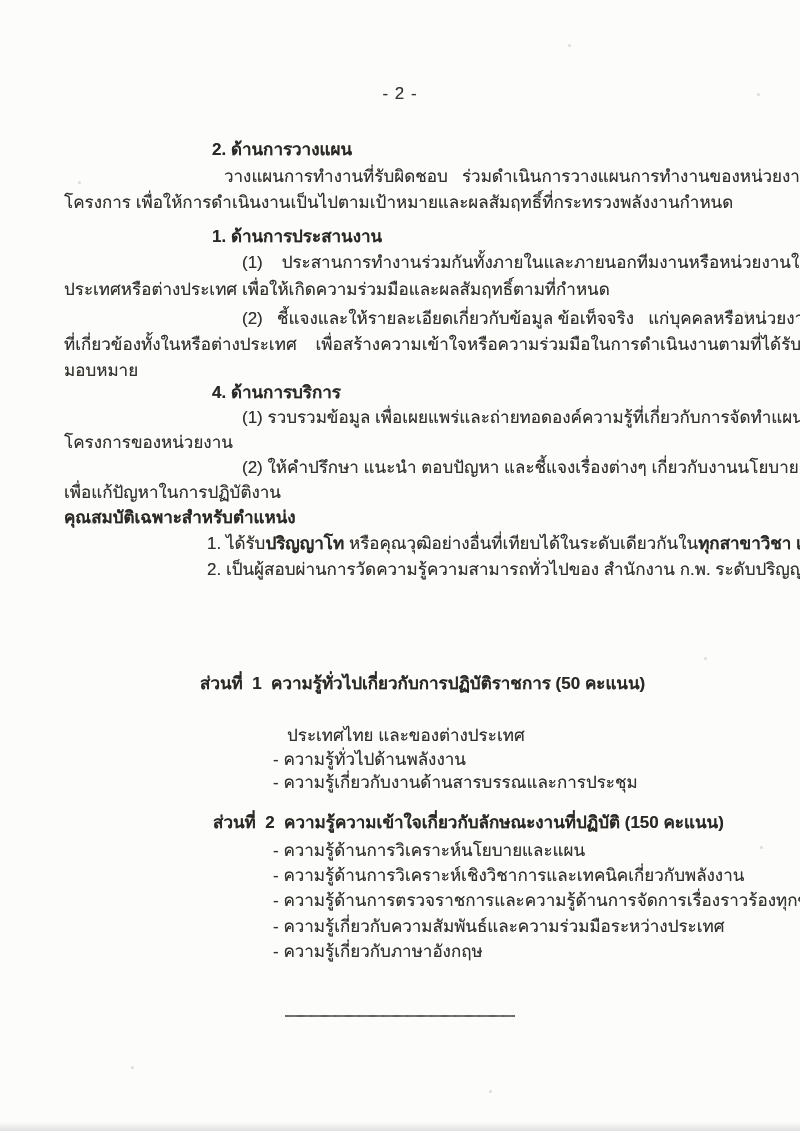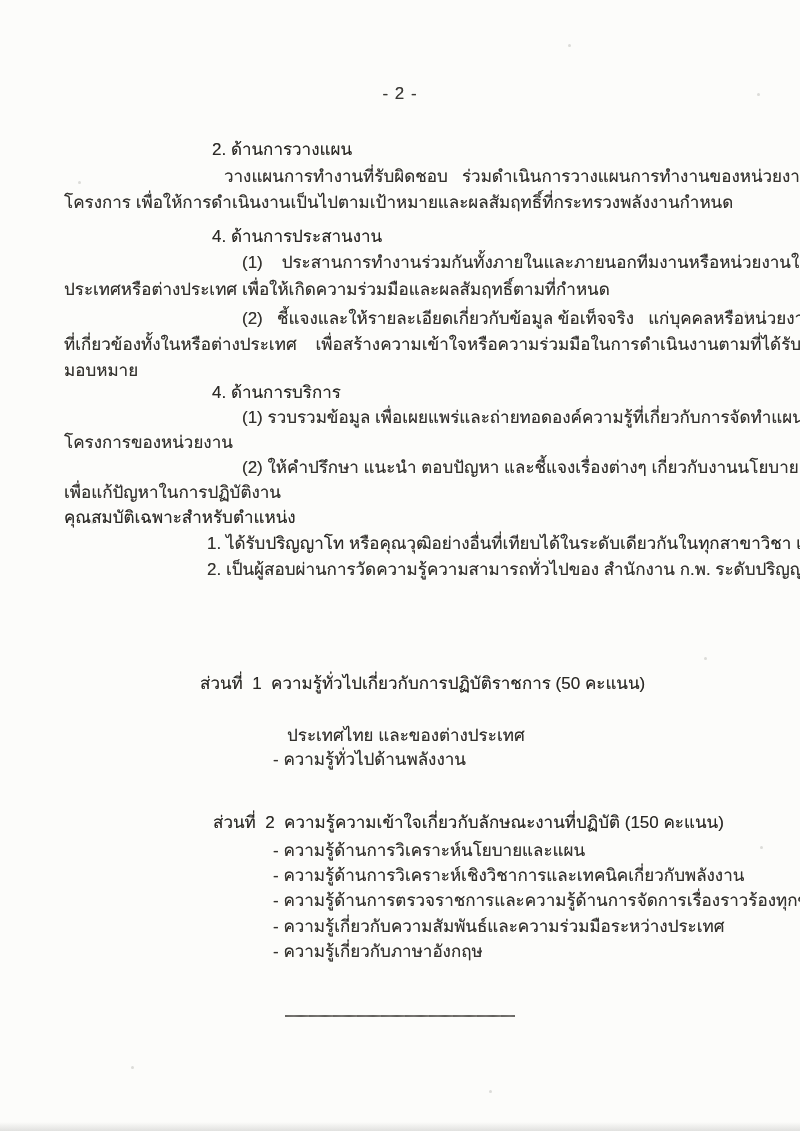--- a/index.html
+++ b/index.html
@@ -17,21 +17,21 @@
     font-family: "Liberation Sans", "DejaVu Sans", sans-serif;
     font-size: 17px;
     color: #33312d;
     text-shadow: 0 0 0.5px rgba(51,49,45,0.55);
   }
   .abs {
     position: absolute;
     white-space: pre;
     line-height: 22px;
   }
-  .bold { font-weight: 400; color: #2b2925; }
+  .bold { font-weight: 700; color: #2b2925; }
   .pagenum {
     position: absolute;
     top: 84px;
     left: 0;
     width: 100%;
     text-align: center;
     letter-spacing: 1px;
     color: #3a3834;
   }
   .divider {
@@ -65,41 +65,42 @@
 <body>
 
 <div class="page">
 
   <div class="pagenum">- 2 -</div>
 
   <div class="abs bold" style="top:139px;left:212px">2. ด้านการวางแผน</div>
   <div class="abs" style="top:166px;left:224px">วางแผนการทำงานที่รับผิดชอบ   ร่วมดำเนินการวางแผนการทำงานของหน่วยงานหรือ</div>
   <div class="abs" style="top:192px;left:64px">โครงการ เพื่อให้การดำเนินงานเป็นไปตามเป้าหมายและผลสัมฤทธิ์ที่กระทรวงพลังงานกำหนด</div>
 
-  <div class="abs bold" style="top:226px;left:212px">4. ด้านการประสานงาน</div>
+  <div class="abs bold" style="top:226px;left:212px">1. ด้านการประสานงาน</div>
   <div class="abs" style="top:252px;left:242px">(1)    ประสานการทำงานร่วมกันทั้งภายในและภายนอกทีมงานหรือหน่วยงานใน</div>
   <div class="abs" style="top:279px;left:64px">ประเทศหรือต่างประเทศ เพื่อให้เกิดความร่วมมือและผลสัมฤทธิ์ตามที่กำหนด</div>
   <div class="abs" style="top:308px;left:242px">(2)   ชี้แจงและให้รายละเอียดเกี่ยวกับข้อมูล ข้อเท็จจริง   แก่บุคคลหรือหน่วยงาน</div>
   <div class="abs" style="top:334px;left:64px">ที่เกี่ยวข้องทั้งในหรือต่างประเทศ    เพื่อสร้างความเข้าใจหรือความร่วมมือในการดำเนินงานตามที่ได้รับ</div>
   <div class="abs" style="top:360px;left:64px">มอบหมาย</div>
 
   <div class="abs bold" style="top:382px;left:212px">4. ด้านการบริการ</div>
   <div class="abs" style="top:407px;left:242px">(1) รวบรวมข้อมูล เพื่อเผยแพร่และถ่ายทอดองค์ความรู้ที่เกี่ยวกับการจัดทำแผนงาน</div>
   <div class="abs" style="top:432px;left:64px">โครงการของหน่วยงาน</div>
   <div class="abs" style="top:457px;left:242px">(2) ให้คำปรึกษา แนะนำ ตอบปัญหา และชี้แจงเรื่องต่างๆ เกี่ยวกับงานนโยบายและแผน</div>
   <div class="abs" style="top:482px;left:64px">เพื่อแก้ปัญหาในการปฏิบัติงาน</div>
 
   <div class="abs bold" style="top:507px;left:64px">คุณสมบัติเฉพาะสำหรับตำแหน่ง</div>
   <div class="abs" style="top:533px;left:207px"><span>1. ได้รับ</span><span class="bold">ปริญญาโท</span><span> หรือคุณวุฒิอย่างอื่นที่เทียบได้ในระดับเดียวกันใน</span><span class="bold">ทุกสาขาวิชา และ</span></div>
   <div class="abs" style="top:559px;left:207px">2. เป็นผู้สอบผ่านการวัดความรู้ความสามารถทั่วไปของ สำนักงาน ก.พ. ระดับปริญญาโท</div>
 
 
   <div class="abs bold" style="top:673px;left:200px">ส่วนที่  1  ความรู้ทั่วไปเกี่ยวกับการปฏิบัติราชการ (50 คะแนน)</div>
   <div class="abs" style="top:725px;left:287px">ประเทศไทย และของต่างประเทศ</div>
   <div class="abs" style="top:749px;left:273px">- ความรู้ทั่วไปด้านพลังงาน</div>
+  <div class="abs" style="top:772px;left:273px">- ความรู้เกี่ยวกับงานด้านสารบรรณและการประชุม</div>
 
   <div class="abs bold" style="top:812px;left:213px">ส่วนที่  2  ความรู้ความเข้าใจเกี่ยวกับลักษณะงานที่ปฏิบัติ (150 คะแนน)</div>
   <div class="abs" style="top:865px;left:273px">- ความรู้ด้านการวิเคราะห์เชิงวิชาการและเทคนิคเกี่ยวกับพลังงาน</div>
   <div class="abs" style="top:840px;left:273px">- ความรู้ด้านการวิเคราะห์นโยบายและแผน</div>
   <div class="abs" style="top:890px;left:273px">- ความรู้ด้านการตรวจราชการและความรู้ด้านการจัดการเรื่องราวร้องทุกข์</div>
   <div class="abs" style="top:916px;left:273px">- ความรู้เกี่ยวกับความสัมพันธ์และความร่วมมือระหว่างประเทศ</div>
   <div class="abs" style="top:941px;left:273px">- ความรู้เกี่ยวกับภาษาอังกฤษ</div>
 
   <div class="divider"></div>
 

